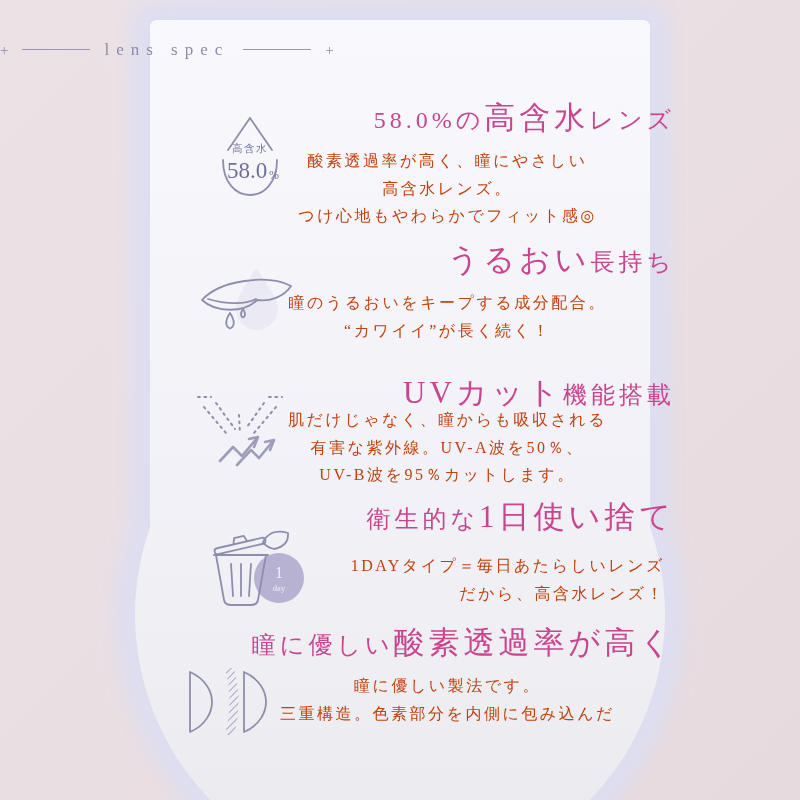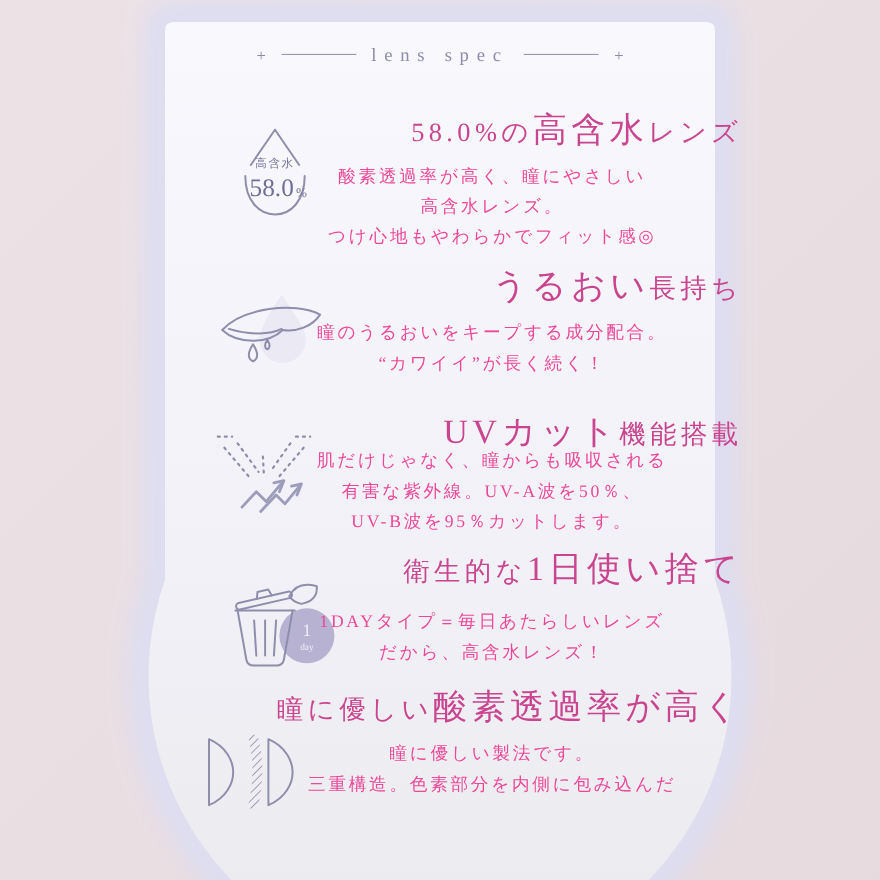--- a/index.html
+++ b/index.html
@@ -6,38 +6,38 @@
   body{
     width:800px;height:800px;overflow:hidden;position:relative;
     font-family:"Liberation Serif","DejaVu Serif",serif;
   }
   #stage{position:absolute;inset:0;width:800px;height:800px;}
   #bg-svg{position:absolute;left:0;top:0;}
   .abs{position:absolute;}
 
   
   .spec-header{
-    left:0;top:40px;width:800px;text-align:center;
+    left:0;top:40px;width:800px;
     color:#8c8caa;font-size:17px;letter-spacing:7px;
   }
   .spec-header .rule{
     display:inline-block;width:68px;height:1px;background:#9898b4;
     vertical-align:middle;margin:0 14px 3px 14px;
   }
   .spec-header .plus{font-size:15px;letter-spacing:0;color:#8c8caa;}
 
   
   .sec-title{
     left:220px;width:455px;text-align:right;color:#c9458f;
     letter-spacing:4px;white-space:nowrap;line-height:1.1;
   }
   .t-md{font-size:24px;}
   .t-lg{font-size:31px;}
   .sec-body{
-    left:230px;width:435px;text-align:center;color:#ec4899;
+    left:230px;width:435px;text-align:center;color:#c2410c;
     font-size:16px;letter-spacing:2.5px;line-height:27.5px;white-space:nowrap;
   }
   svg text{font-family:"Liberation Serif","DejaVu Serif",serif;}
   .ico{stroke:#8e8eac;fill:none;stroke-width:1.8;stroke-linecap:round;stroke-linejoin:round;}
   .ico-dot{stroke:#8e8eac;fill:none;stroke-width:2;stroke-linecap:round;stroke-dasharray:1.8 4.6;}
   .ico-arrow{stroke:#9d9dbb;fill:none;stroke-width:2.6;stroke-linecap:round;stroke-linejoin:round;}
 </style>
 </head>
 <body>
 
@@ -141,21 +141,21 @@
       <g transform="rotate(-13 38 26)">
         <rect class="ico" x="12" y="23" width="52" height="6" rx="3"></rect>
         <path class="ico" d="M32 23 L34 17 L44 17 L46 23"></path>
       </g>
       <path class="ico" d="M61 22 Q68 8 86 13 Q87 26 72 29 Q64 27 61 22 Z"></path>
     </svg>
   </div>
   <div class="abs sec-title" style="top:500px;">
     <span class="t-md">衛生的な</span><span class="t-lg">1日使い捨て</span>
   </div>
-  <div class="abs sec-body" style="top:552px;">
+  <div class="abs sec-body" style="top:552px;text-align:right;">
     <div>1DAYタイプ＝毎日あたらしいレンズ</div>
     <div>だから、高含水レンズ！</div>
   </div>
 
   <div class="abs" style="left:182px;top:660px;">
     <svg width="86" height="86" viewBox="0 0 86 86">
       <defs>
         <pattern id="hatch" width="5" height="5" patternUnits="userSpaceOnUse" patternTransform="rotate(45)">
           <line x1="0" y1="0" x2="0" y2="5" stroke="#9a9ab8" stroke-width="1.7"></line>
         </pattern>

